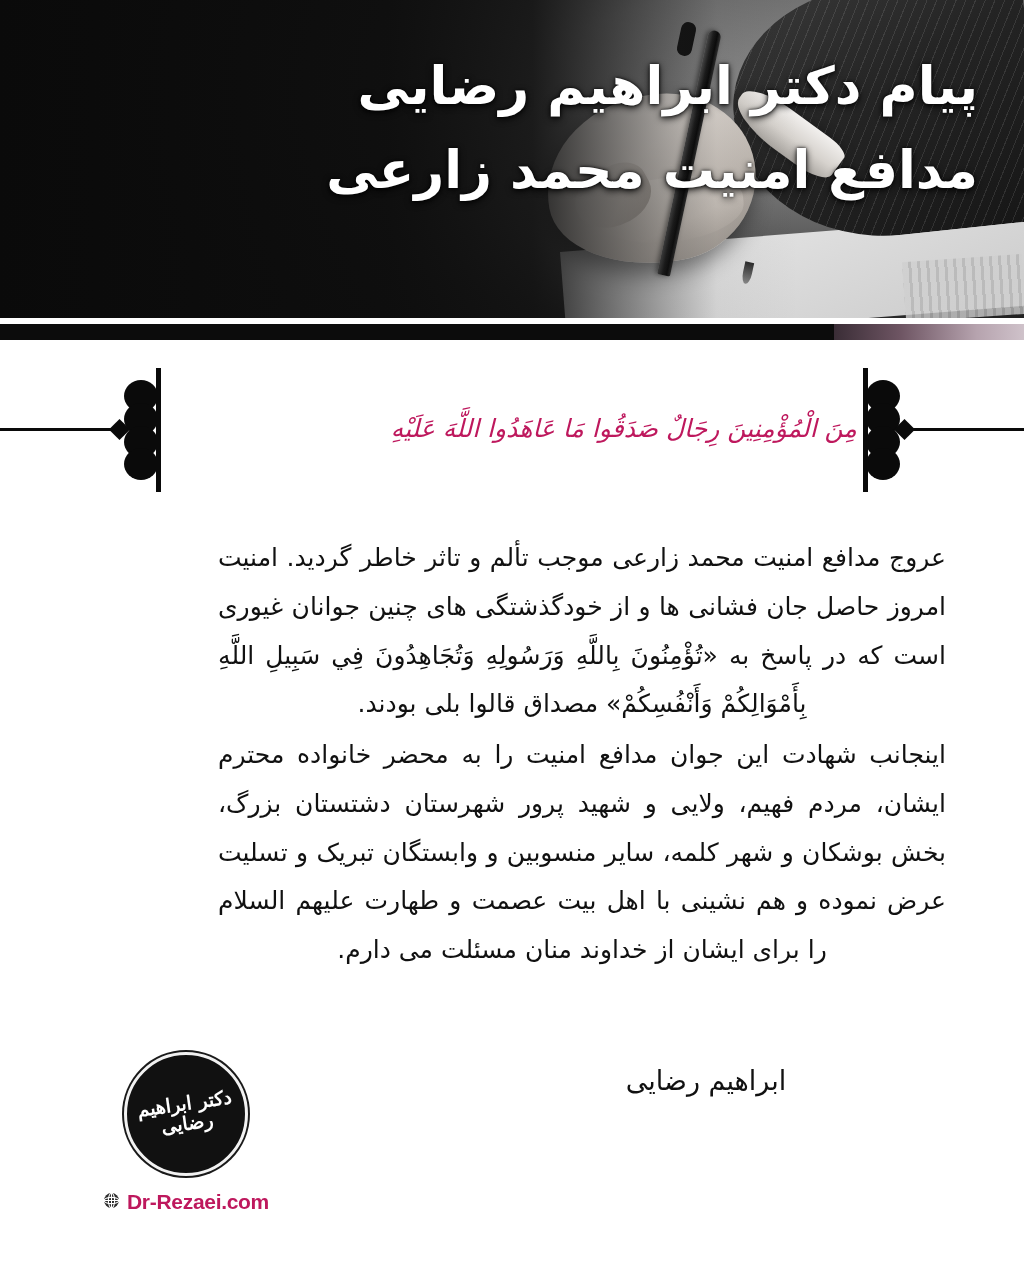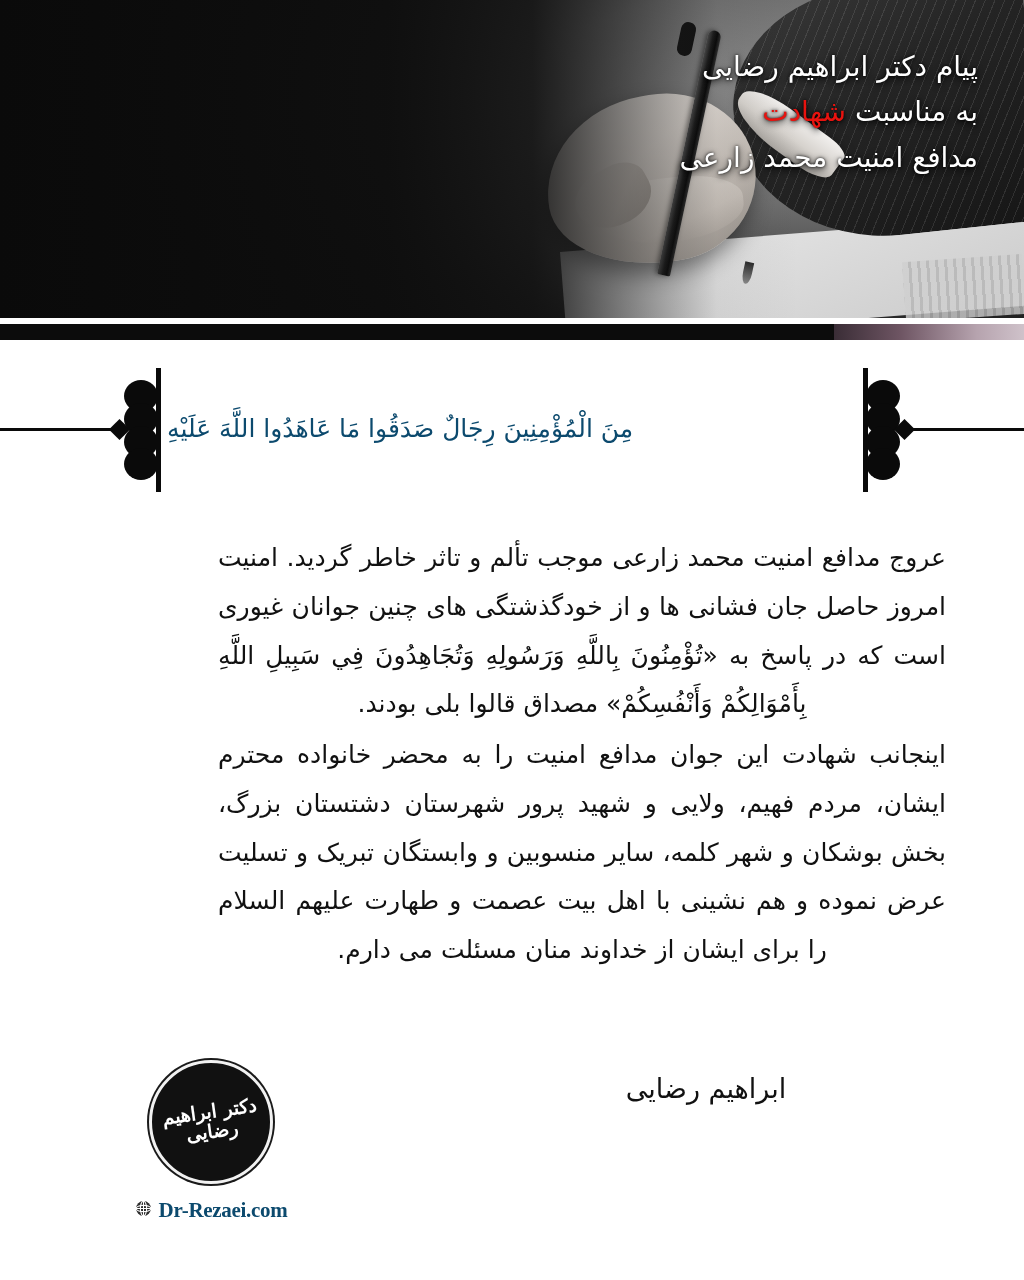--- a/index.html
+++ b/index.html
@@ -163,22 +163,22 @@
     position: absolute;
     right: 46px;
     top: 44px;
     width: 560px;
     text-align: right;
     direction: rtl;
     z-index: 6;
   }
   .title-line {
     color: #ffffff;
-    font-weight: normal;
-    font-size: 28px;
+    font-weight: bold;
+    font-size: 52px;
     line-height: 1.62;
     letter-spacing: 0px;
     text-shadow: 0 2px 7px rgba(0,0,0,.95), 0 0 3px rgba(0,0,0,.9);
     white-space: nowrap;
   }
   .title-accent {
     color: #e8130f;
   }
 
   
@@ -260,24 +260,25 @@
     height: 124px;
     background: #0a0a0a;
   }
   .verse-bar.left  { left: 156px; }
   .verse-bar.right { right: 156px; }
 
   .verse-text {
     position: relative;
     z-index: 3;
     width: 690px;
-    text-align: left;
+    text-align: right;
     direction: rtl;
     font-family: "DejaVu Serif", "Liberation Serif", serif;
-    color: #0c4a6e;
+    color: #be185d;
+    font-style: italic;
   }
   .verse-line {
     font-size: 25px;
     line-height: 1.72;
     white-space: nowrap;
   }
 
   
   .body-wrap {
     position: relative;
@@ -295,24 +296,23 @@
     text-align: justify;
     text-align-last: center;
   }
   .body-para.first { text-align-last: center; }
 
   
   .footer {
     position: absolute;
     left: 0;
     right: 0;
-    bottom: 10px;
+    bottom: 18px;
     height: 210px;
     direction: rtl;
-    margin-left: 25px;
   }
   .signature {
     position: absolute;
     right: 108px;
     top: 8px;
     width: 420px;
     text-align: center;
     direction: rtl;
   }
   .sig-line {
@@ -361,25 +361,25 @@
   .seal-url-row {
     margin-top: 14px;
     display: flex;
     align-items: center;
     justify-content: center;
     gap: 7px;
     direction: ltr;
   }
   .globe-icon { display: block; }
   .seal-url {
-    color: #0c4a6e;
+    color: #be185d;
     font-size: 21px;
     font-weight: bold;
     letter-spacing: -0.3px;
-    font-family: Liberation Serif, serif;
+    font-family: Liberation Sans, sans-serif;
   }
 </style>
 </head>
 <body>
 
 <div class="header-banner">
   <div class="photo-wall"></div>
 
   <div class="photo-paper"></div>
   <div class="photo-paper-edge"></div>
@@ -390,23 +390,20 @@
   <div class="photo-thumb"></div>
   <div class="photo-pen"></div>
   <div class="photo-pen-cap"></div>
   <div class="photo-pen-tip"></div>
 
   <div class="photo-vignette"></div>
 
   <div class="header-title">
     <div class="title-line">
       <span>پیام دکتر ابراهیم رضایی</span>
-    </div>
-    <div class="title-line">
-      <span>به مناسبت </span><span class="title-accent">شهادت</span>
     </div>
     <div class="title-line">
       <span>مدافع امنیت محمد زارعی</span>
     </div>
   </div>
 </div>
 
 <div class="banner-gap"></div>
 <div class="banner-strip2">
   <div class="banner-strip2-right"></div>

